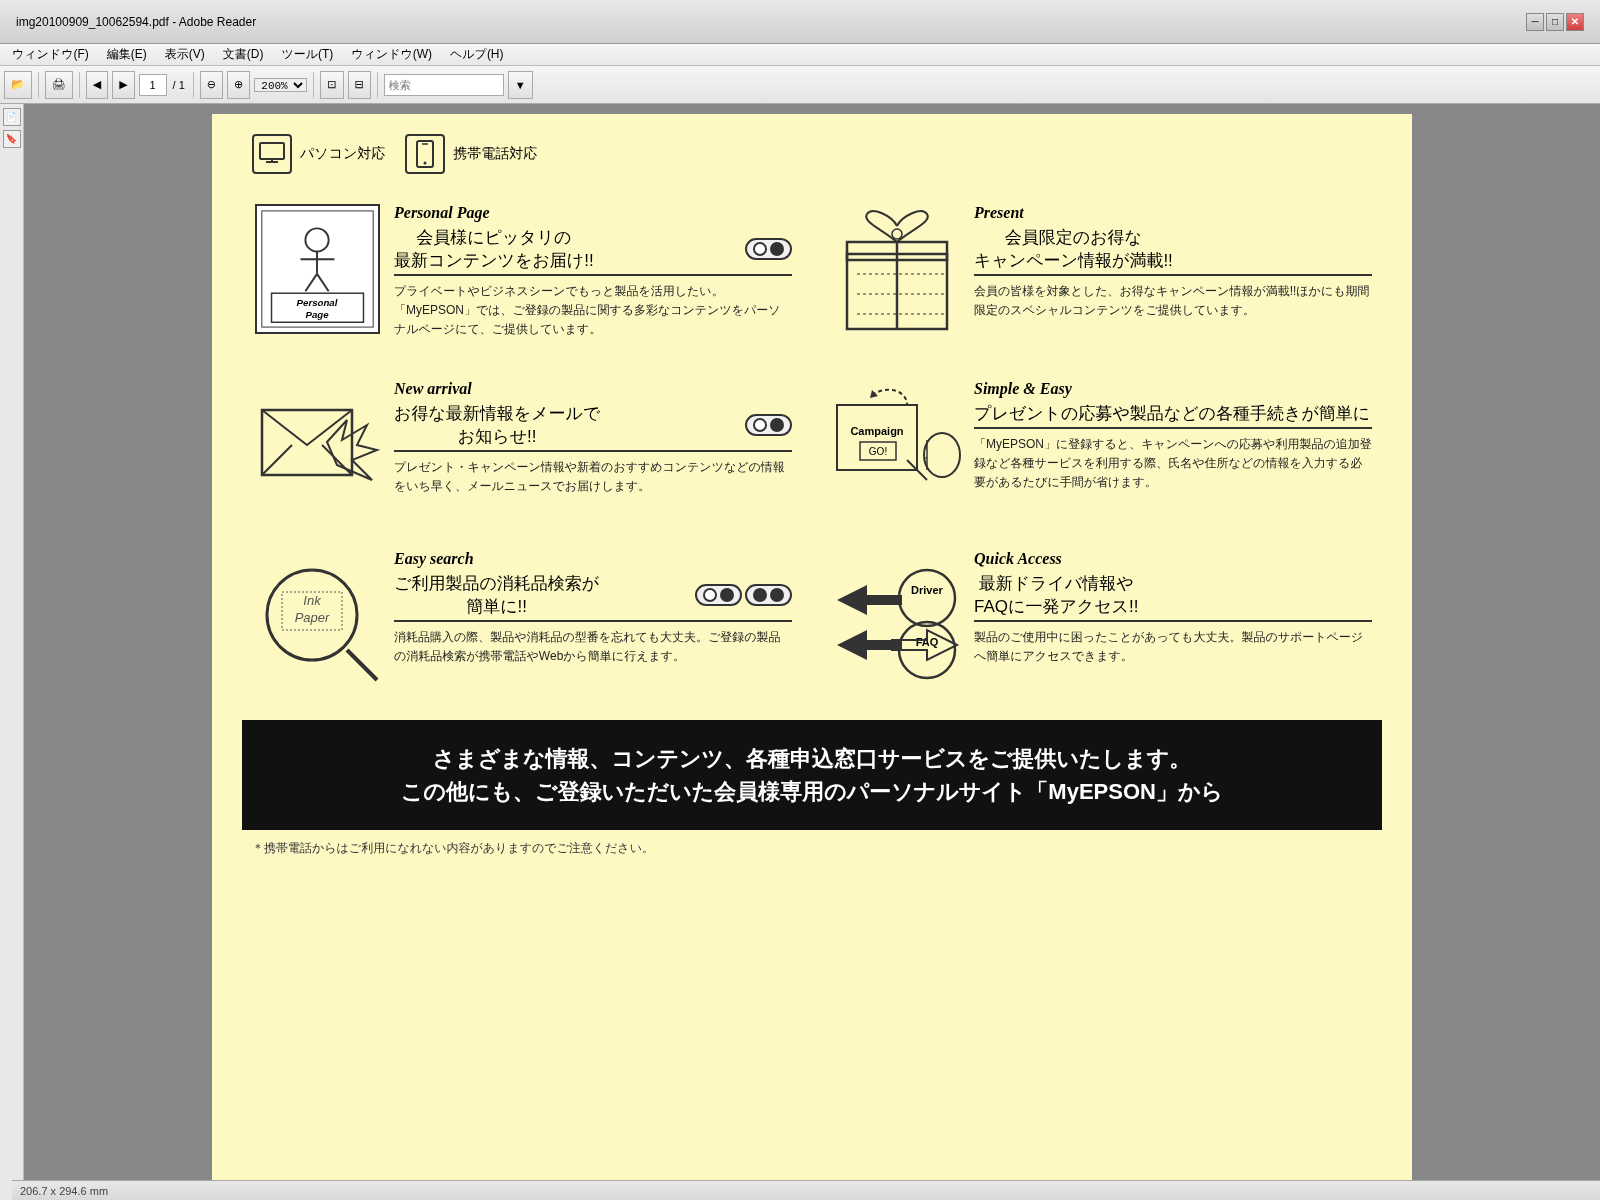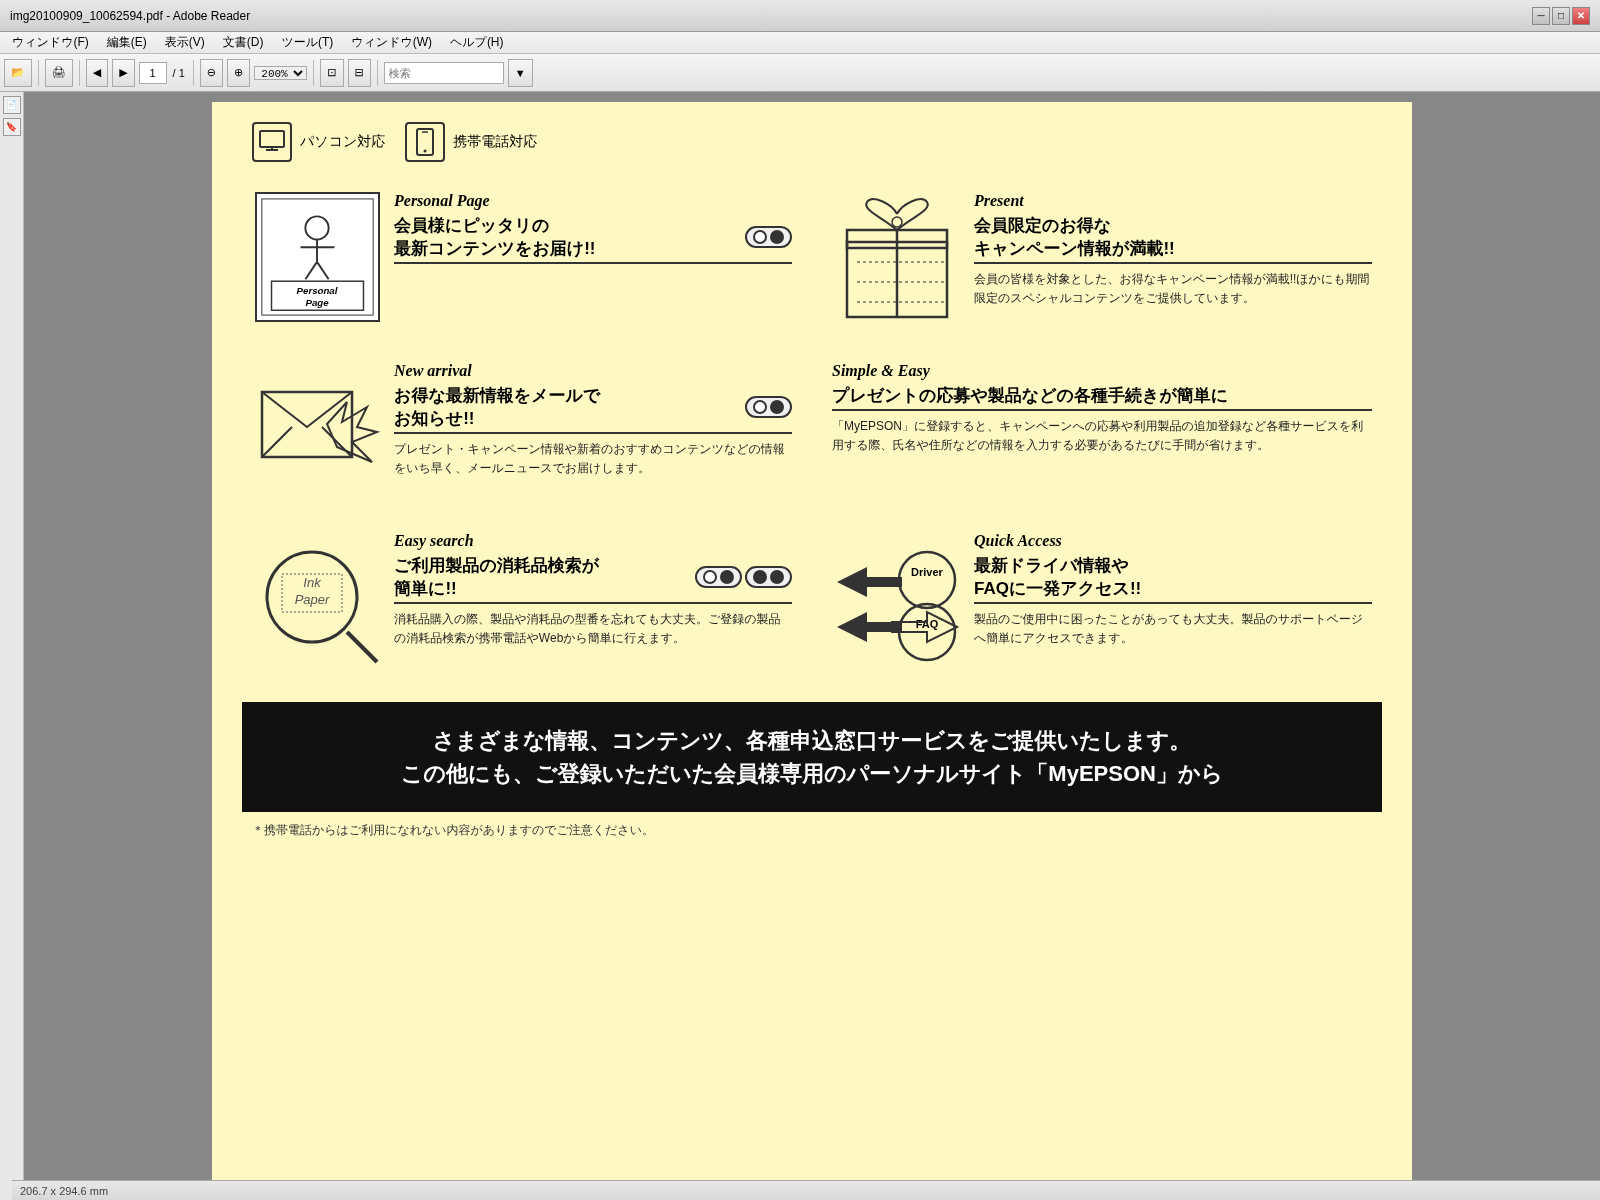--- a/index.html
+++ b/index.html
@@ -1,25 +1,25 @@
 <!DOCTYPE html>
 <html><head>
   <meta charset="utf-8">
   <style>
     * { margin: 0; padding: 0; box-sizing: border-box; }
     body { font-family: 'MS PGothic', 'Hiragino Kaku Gothic Pro', sans-serif; background: #f0f0f0; width: 1600px; height: 1200px; overflow: hidden; }
 
     
     .title-bar {
       background: linear-gradient(to bottom, #e8e8e8, #d0d0d0);
-      height: 32px;
+      height: 44px;
       display: flex;
       align-items: center;
       justify-content: space-between;
-      padding: 0 10px;
+      padding: 0 16px;
       border-bottom: 1px solid #999;
     }
     .title-text { font-size: 12px; color: #000; }
     .title-buttons { display: flex; gap: 2px; }
     .title-btn { width: 18px; height: 18px; border: 1px solid #888; background: linear-gradient(to bottom, #e0e0e0, #c0c0c0); display: flex; align-items: center; justify-content: center; font-size: 10px; cursor: pointer; }
     .title-btn.close { background: linear-gradient(to bottom, #f08080, #d04040); color: white; font-weight: bold; }
 
     
     .toolbar {
       background: linear-gradient(to bottom, #f5f5f5, #e5e5e5);
@@ -134,27 +134,28 @@
     .section-content { flex: 1; }
     .section-title-en {
       font-size: 16px;
       font-weight: bold;
       font-style: italic;
       font-family: Georgia, serif;
       margin-bottom: 4px;
     }
     .section-heading {
       font-size: 17px;
-      font-weight: bold;
+      font-weight: normal;
       border-bottom: 2px solid #333;
       margin-bottom: 6px;
       padding-bottom: 2px;
       display: flex;
       align-items: center;
       justify-content: space-between;
+      text-align: center;
     }
     .section-body { font-size: 12px; line-height: 1.6; color: #222; }
 
     
     .toggle-switch {
       display: inline-flex;
       align-items: center;
       gap: 3px;
       border: 2px solid #333;
       border-radius: 12px;
@@ -310,20 +311,21 @@
           </div>
           <div class="section-content">
             <div class="section-title-en">Personal Page</div>
             <div class="section-heading">
               <span>会員様にピッタリの<br>最新コンテンツをお届け!!</span>
               <div class="toggle-switch">
                 <div class="toggle-dot"></div>
                 <div class="toggle-dot active"></div>
               </div>
             </div>
+            <div class="section-body">プライベートやビジネスシーンでもっと製品を活用したい。「MyEPSON」では、ご登録の製品に関する多彩なコンテンツをパーソナルページにて、ご提供しています。</div>
           </div>
         </div>
 
         <div class="section-card">
           <div class="section-image">
             <svg width="120" height="130" viewBox="0 0 120 130">
 
               <rect x="10" y="50" width="100" height="75" fill="none" stroke="#333" stroke-width="2.5"></rect>
               <rect x="10" y="38" width="100" height="18" fill="none" stroke="#333" stroke-width="2.5"></rect>
               <line x1="60" y1="38" x2="60" y2="125" stroke="#333" stroke-width="2.5"></line>
@@ -366,20 +368,39 @@
               <div class="toggle-switch">
                 <div class="toggle-dot"></div>
                 <div class="toggle-dot active"></div>
               </div>
             </div>
             <div class="section-body">プレゼント・キャンペーン情報や新着のおすすめコンテンツなどの情報をいち早く、メールニュースでお届けします。</div>
           </div>
         </div>
 
         <div class="section-card">
+          <div class="section-image">
+            <svg width="130" height="130" viewBox="0 0 130 130">
+
+              <rect x="5" y="25" width="80" height="65" fill="none" stroke="#333" stroke-width="2"></rect>
+              <text x="45" y="55" text-anchor="middle" font-size="11" font-weight="bold">Campaign</text>
+              <rect x="28" y="62" width="36" height="18" fill="none" stroke="#333" stroke-width="1.5"></rect>
+              <text x="46" y="75" text-anchor="middle" font-size="10">GO!</text>
+
+              <path d="M75,80 L95,100" stroke="#333" stroke-width="2"></path>
+
+              <ellipse cx="110" cy="75" rx="18" ry="22" fill="none" stroke="#333" stroke-width="2"></ellipse>
+              <line x1="95" y1="60" x2="95" y2="90" stroke="#333" stroke-width="1.5"></line>
+              <line x1="95" y1="68" x2="92" y2="68" stroke="#333" stroke-width="1"></line>
+              <line x1="95" y1="78" x2="92" y2="78" stroke="#333" stroke-width="1"></line>
+
+              <path d="M 40,15 C 55,5 75,10 75,25" fill="none" stroke="#333" stroke-width="2" stroke-dasharray="4,3"></path>
+              <polygon points="40,10 38,18 46,16" fill="#333"></polygon>
+            </svg>
+          </div>
           <div class="section-content">
             <div class="section-title-en">Simple &amp; Easy</div>
             <div class="section-heading">
               <span>プレゼントの応募や製品などの各種手続きが簡単に</span>
             </div>
             <div class="section-body">「MyEPSON」に登録すると、キャンペーンへの応募や利用製品の追加登録など各種サービスを利用する際、氏名や住所などの情報を入力する必要があるたびに手間が省けます。</div>
           </div>
         </div>
 
         <div class="section-card">

